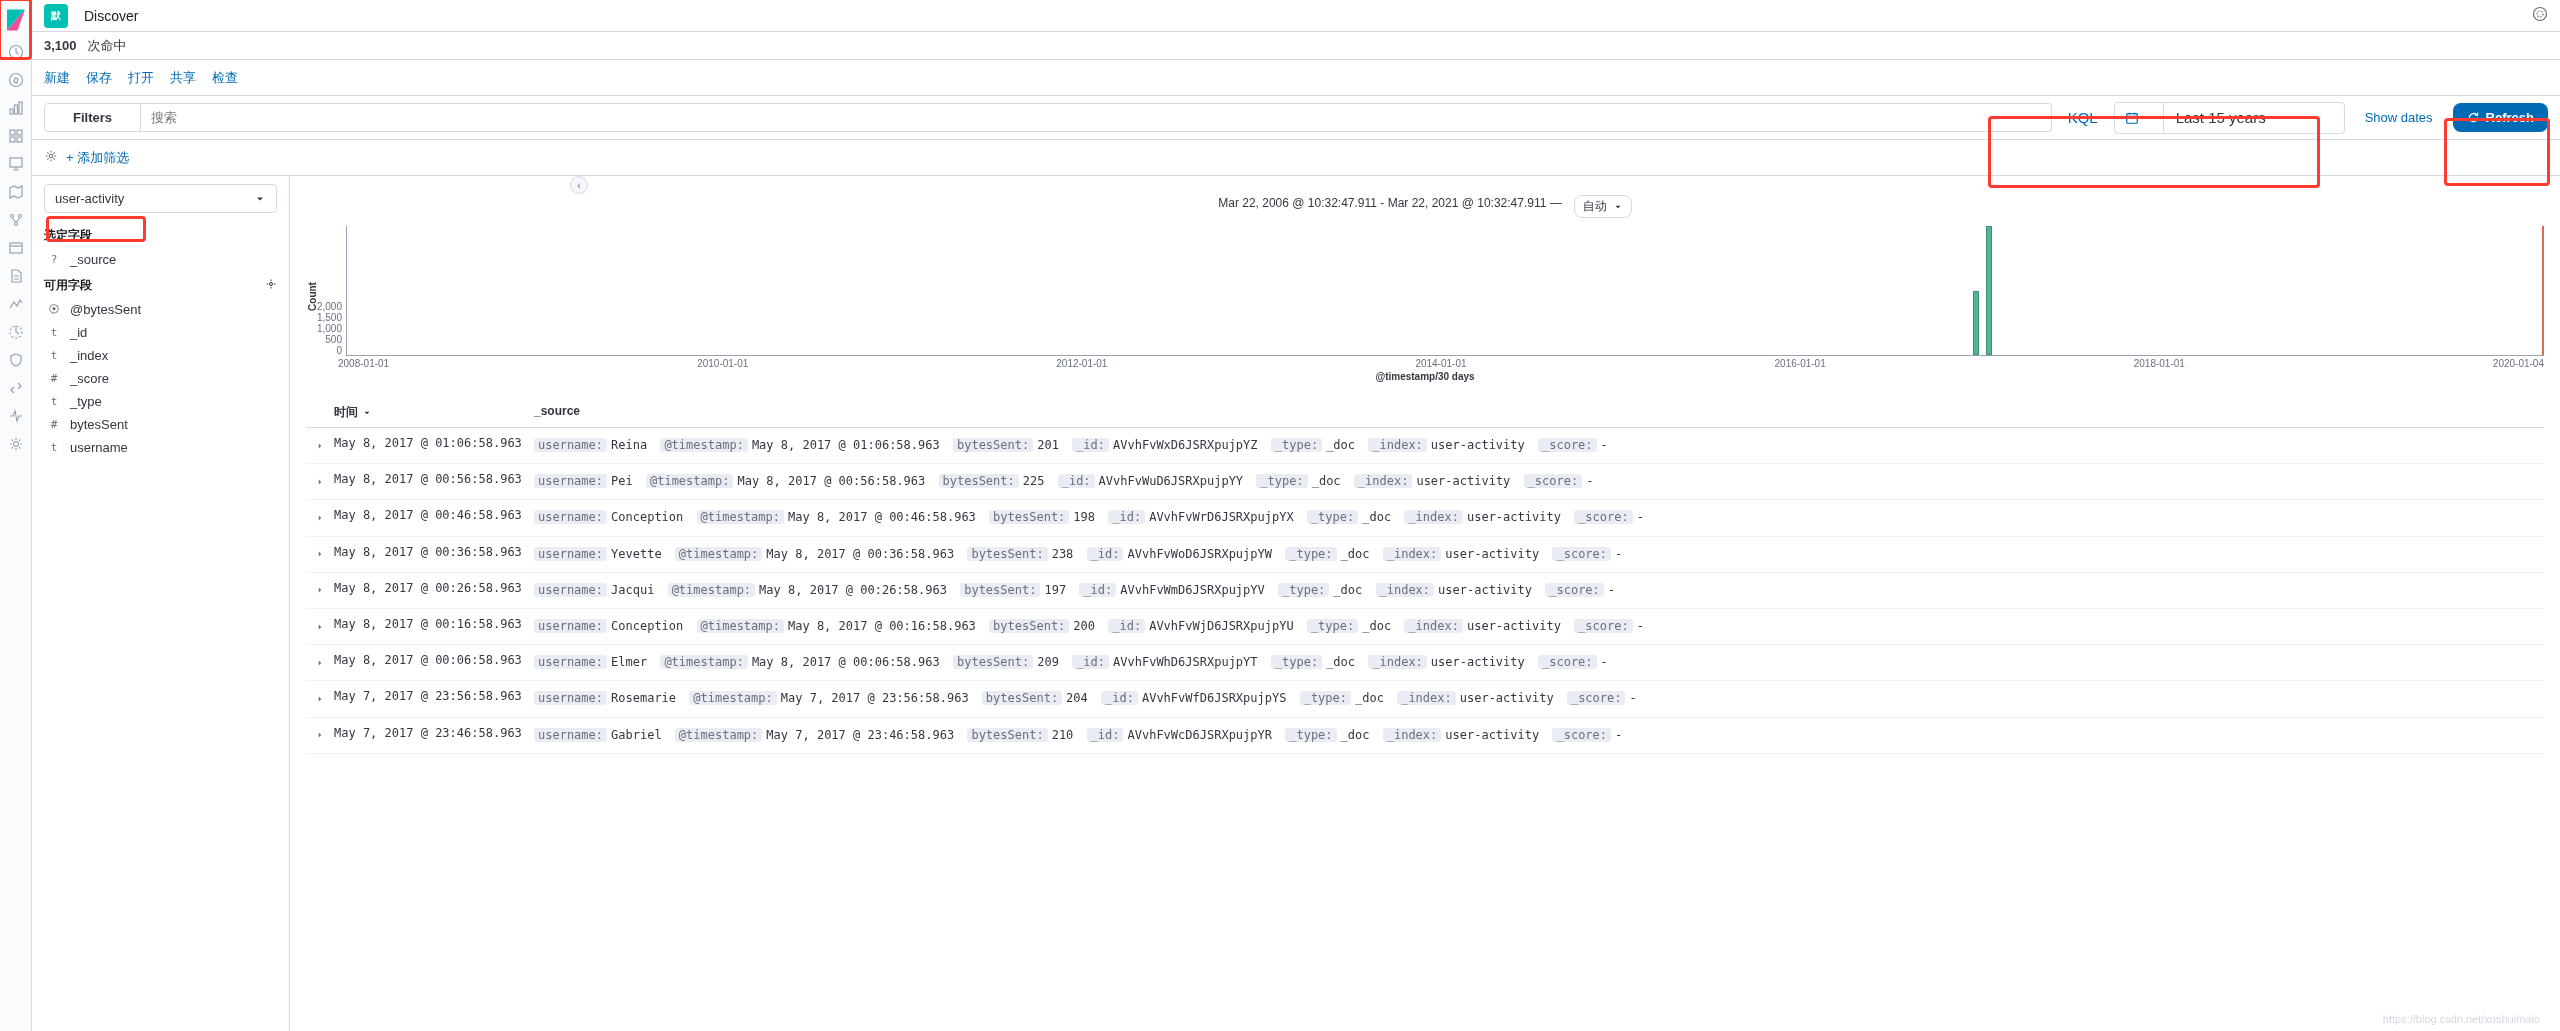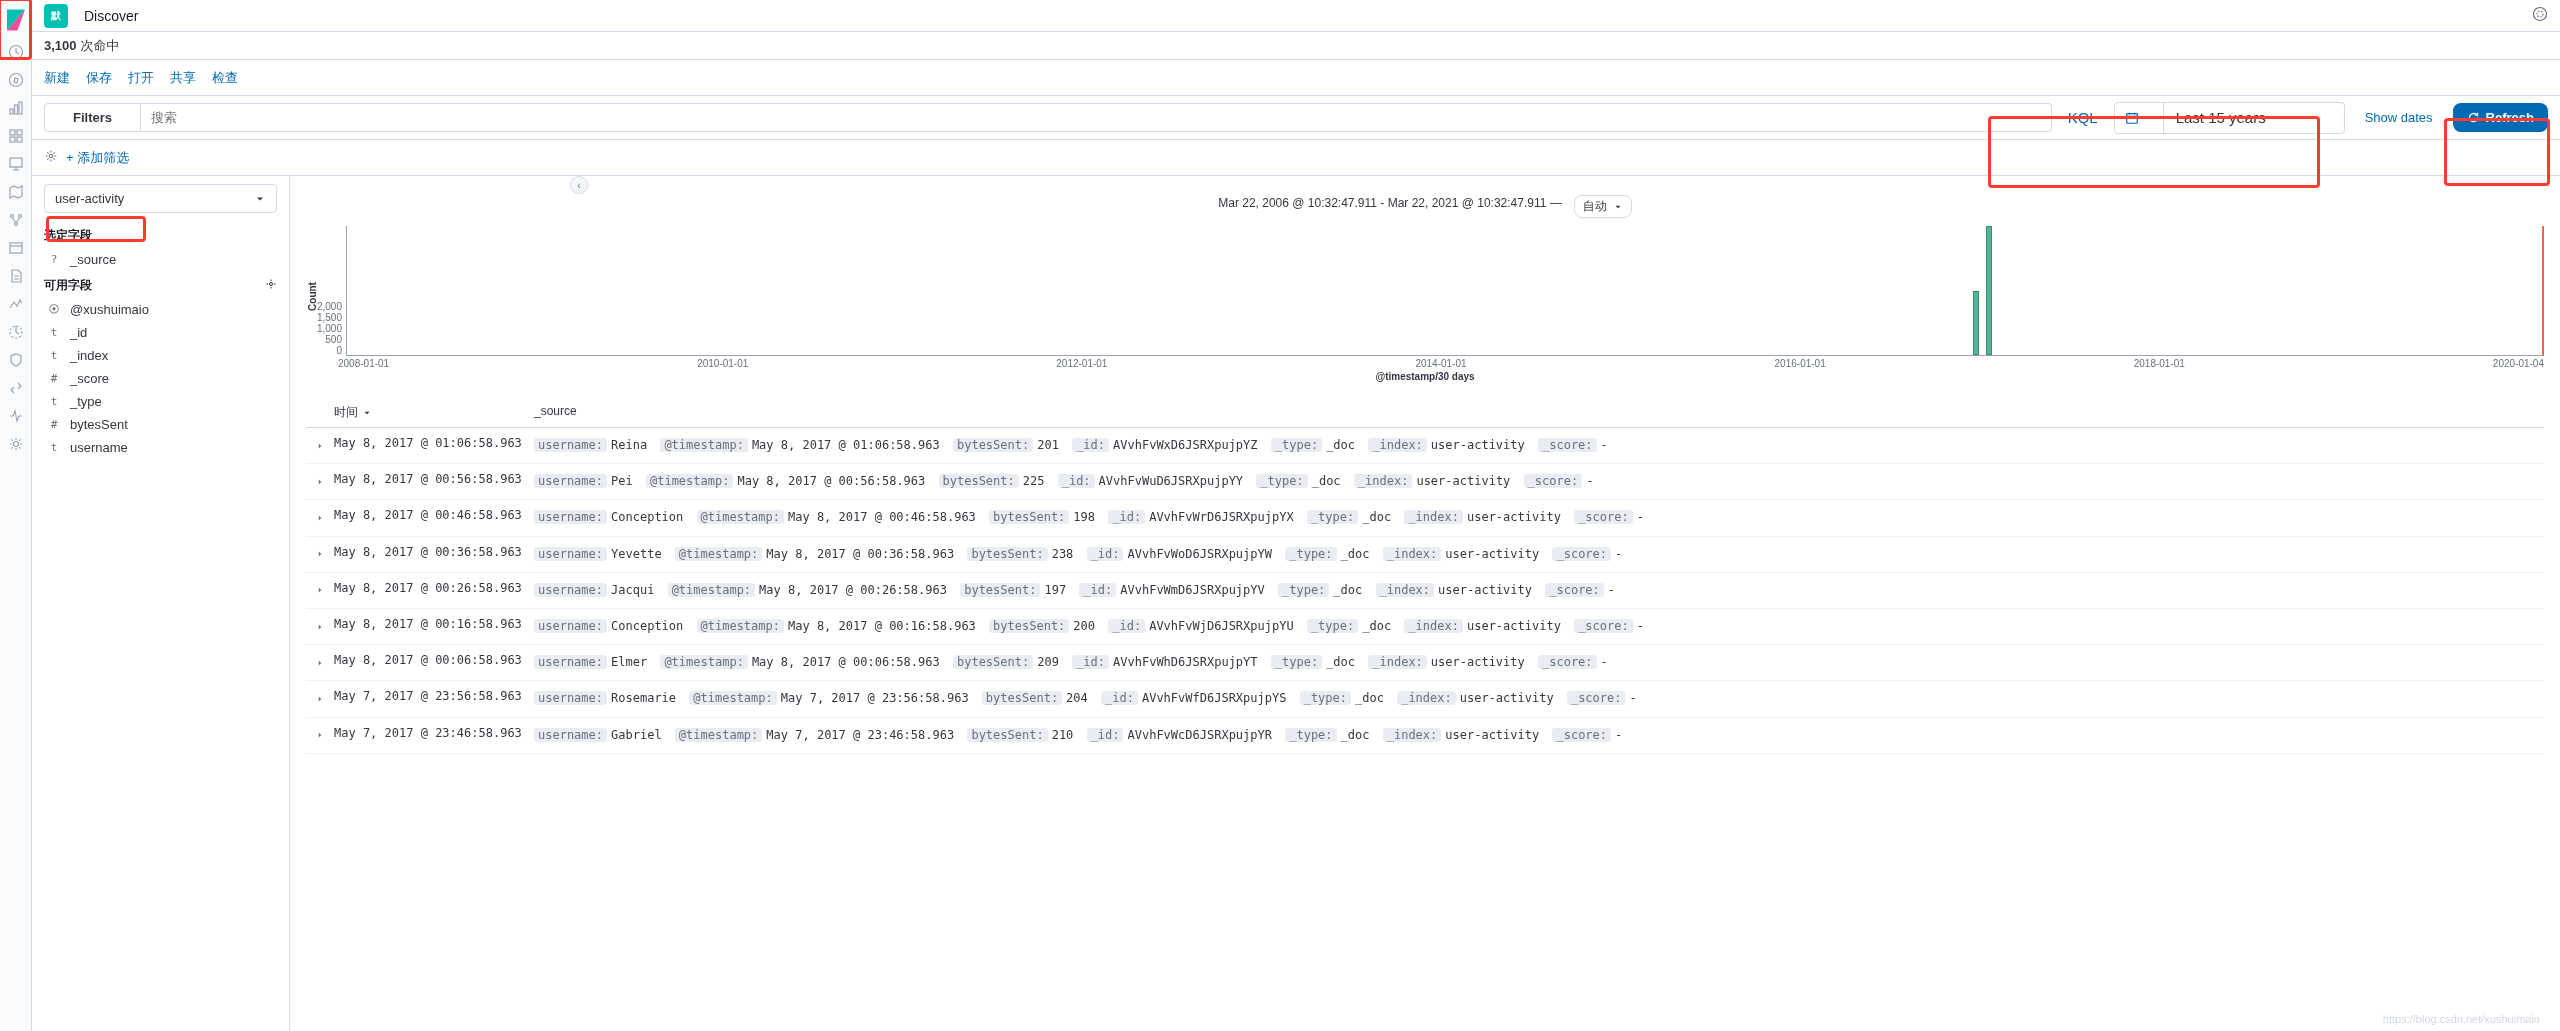--- a/index.html
+++ b/index.html
@@ -9,21 +9,21 @@
 .navside .logo { width: 24px; height: 24px; margin-bottom: 6px; }
 .navside .navicon { width: 32px; height: 28px; display: flex; align-items: center; justify-content: center; color: #98a2b3; cursor: pointer; }
 .navside .navicon svg { width: 16px; height: 16px; }
 .main { flex: 1; display: flex; flex-direction: column; overflow: hidden; }
 .topbar { height: 32px; display: flex; align-items: center; padding: 0 12px; border-bottom: 1px solid #d3dae6; }
 .topbar .badge { width: 24px; height: 24px; background: #00bfb3; color: #fff; font-size: 10px; font-weight: 600; border-radius: 4px; display: flex; align-items: center; justify-content: center; margin-right: 16px; }
 .topbar .title { font-size: 14px; color: #1a1c21; }
 .topbar .spacer { flex: 1; }
 .topbar .helpicon { color: #69707d; cursor: pointer; }
 .hitsbar { height: 28px; display: flex; align-items: center; padding: 0 12px; border-bottom: 1px solid #d3dae6; font-size: 13px; }
-.hitsbar .count { font-weight: 700; margin-right: 4px; }
+.hitsbar .count { font-weight: 700; margin-right: 11px; }
 .actionbar { height: 36px; display: flex; align-items: center; padding: 0 12px; gap: 16px; border-bottom: 1px solid #d3dae6; }
 .actionbar a { color: #006bb4; text-decoration: none; font-size: 13px; cursor: pointer; }
 .searchbar { height: 44px; display: flex; align-items: center; padding: 0 12px; gap: 8px; border-bottom: 1px solid #d3dae6; }
 .filtersbtn { border: 1px solid #d3dae6; border-radius: 4px 0 0 4px; padding: 6px 28px; font-size: 13px; font-weight: 600; color: #343741; background: #fff; cursor: pointer; }
 .searchinput { flex: 1; border: 1px solid #d3dae6; border-left: none; border-radius: 0 4px 4px 0; padding: 6px 10px; font-size: 13px; margin-left: -8px; color: #69707d; }
 .kql { color: #006bb4; font-size: 15px; margin: 0 8px; cursor: pointer; }
 .datebox { display: flex; align-items: center; border: 1px solid #d3dae6; border-radius: 4px; height: 32px; }
 .datebox .calicon { padding: 0 10px; border-right: 1px solid #d3dae6; height: 100%; display: flex; align-items: center; color: #006bb4; cursor: pointer; }
 .datebox .datetext { padding: 0 12px; font-size: 15px; min-width: 180px; color: #343741; }
 .showdates { color: #006bb4; font-size: 13px; cursor: pointer; margin: 0 12px; }
@@ -44,21 +44,21 @@
 .intervalsel { border: 1px solid #d3dae6; border-radius: 8px; padding: 2px 8px; font-size: 12px; cursor: pointer; display: inline-flex; align-items: center; gap: 6px; margin-top: 7px; }
 .chart { position: relative; height: 130px; display: flex; }
 .yaxis { width: 40px; display: flex; flex-direction: column; justify-content: flex-end; align-items: flex-end; padding-right: 4px; font-size: 10px; color: #69707d; }
 .plot { flex: 1; position: relative; border-left: 1px solid #98a2b3; border-bottom: 1px solid #98a2b3; }
 .bar { position: absolute; bottom: 0; width: 6px; background: #54b399; border: 1px solid #3a9177; }
 .redline { position: absolute; right: 0; top: 0; bottom: 0; width: 2px; background: #e7664c; }
 .xaxis { display: flex; margin-left: 32px; font-size: 10px; color: #69707d; justify-content: space-between; padding-top: 2px; }
 .xlabel { font-size: 10px; font-weight: 700; text-align: center; margin-top: 2px; color: #343741; }
 .ylabel { position: absolute; left: -8px; top: 50%; transform: rotate(-90deg); transform-origin: center; font-size: 10px; font-weight: 700; color: #343741; }
 .table { margin-top: 16px; }
-.thead { display: flex; border-bottom: 1px solid #d3dae6; padding: 6px 0; font-size: 12px; font-weight: 400; }
+.thead { display: flex; border-bottom: 1px solid #d3dae6; padding: 6px 0; font-size: 12px; font-weight: 700; }
 .thead .c1 { width: 28px; }
 .thead .c2 { width: 200px; display: flex; align-items: center; gap: 4px; }
 .thead .c3 { flex: 1; }
 .trow { display: flex; border-bottom: 1px solid #eef2f7; padding: 8px 0; font-size: 12px; }
 .trow .c1 { width: 28px; display: flex; align-items: center; justify-content: center; color: #69707d; cursor: pointer; }
 .trow .c2 { width: 200px; font-family: Menlo, Consolas, monospace; color: #343741; }
 .trow .c3 { flex: 1; font-family: Menlo, Consolas, monospace; color: #343741; line-height: 1.6; }
 .kv .k { background: #e9edf3; color: #6a717d; padding: 0 4px; border-radius: 3px; font-family: Menlo, Consolas, monospace; }
 .kv .v { margin: 0 6px 0 4px; }
 .hl-red { position: absolute; border: 3px solid #ff3b30; border-radius: 4px; pointer-events: none; z-index: 100; }
@@ -246,21 +246,21 @@
         <div class="fieldhdr">
           <span>可用字段</span>
           <span><svg width="12" height="12" viewBox="0 0 16 16" fill="none" stroke="currentColor" stroke-width="1.2">
                 <circle cx="8" cy="8" r="2"></circle>
                 <path d="M8 2v2M8 12v2M2 8h2M12 8h2"></path>
               </svg></span>
         </div>
         <div id="available-fields">
             <div class="fielditem">
               <span class="ftype">⦿</span>
-              <span>@xushuimaio</span>
+              <span>@bytesSent</span>
             </div>
             <div class="fielditem">
               <span class="ftype">t</span>
               <span>_id</span>
             </div>
             <div class="fielditem">
               <span class="ftype">t</span>
               <span>_index</span>
             </div>
             <div class="fielditem">

